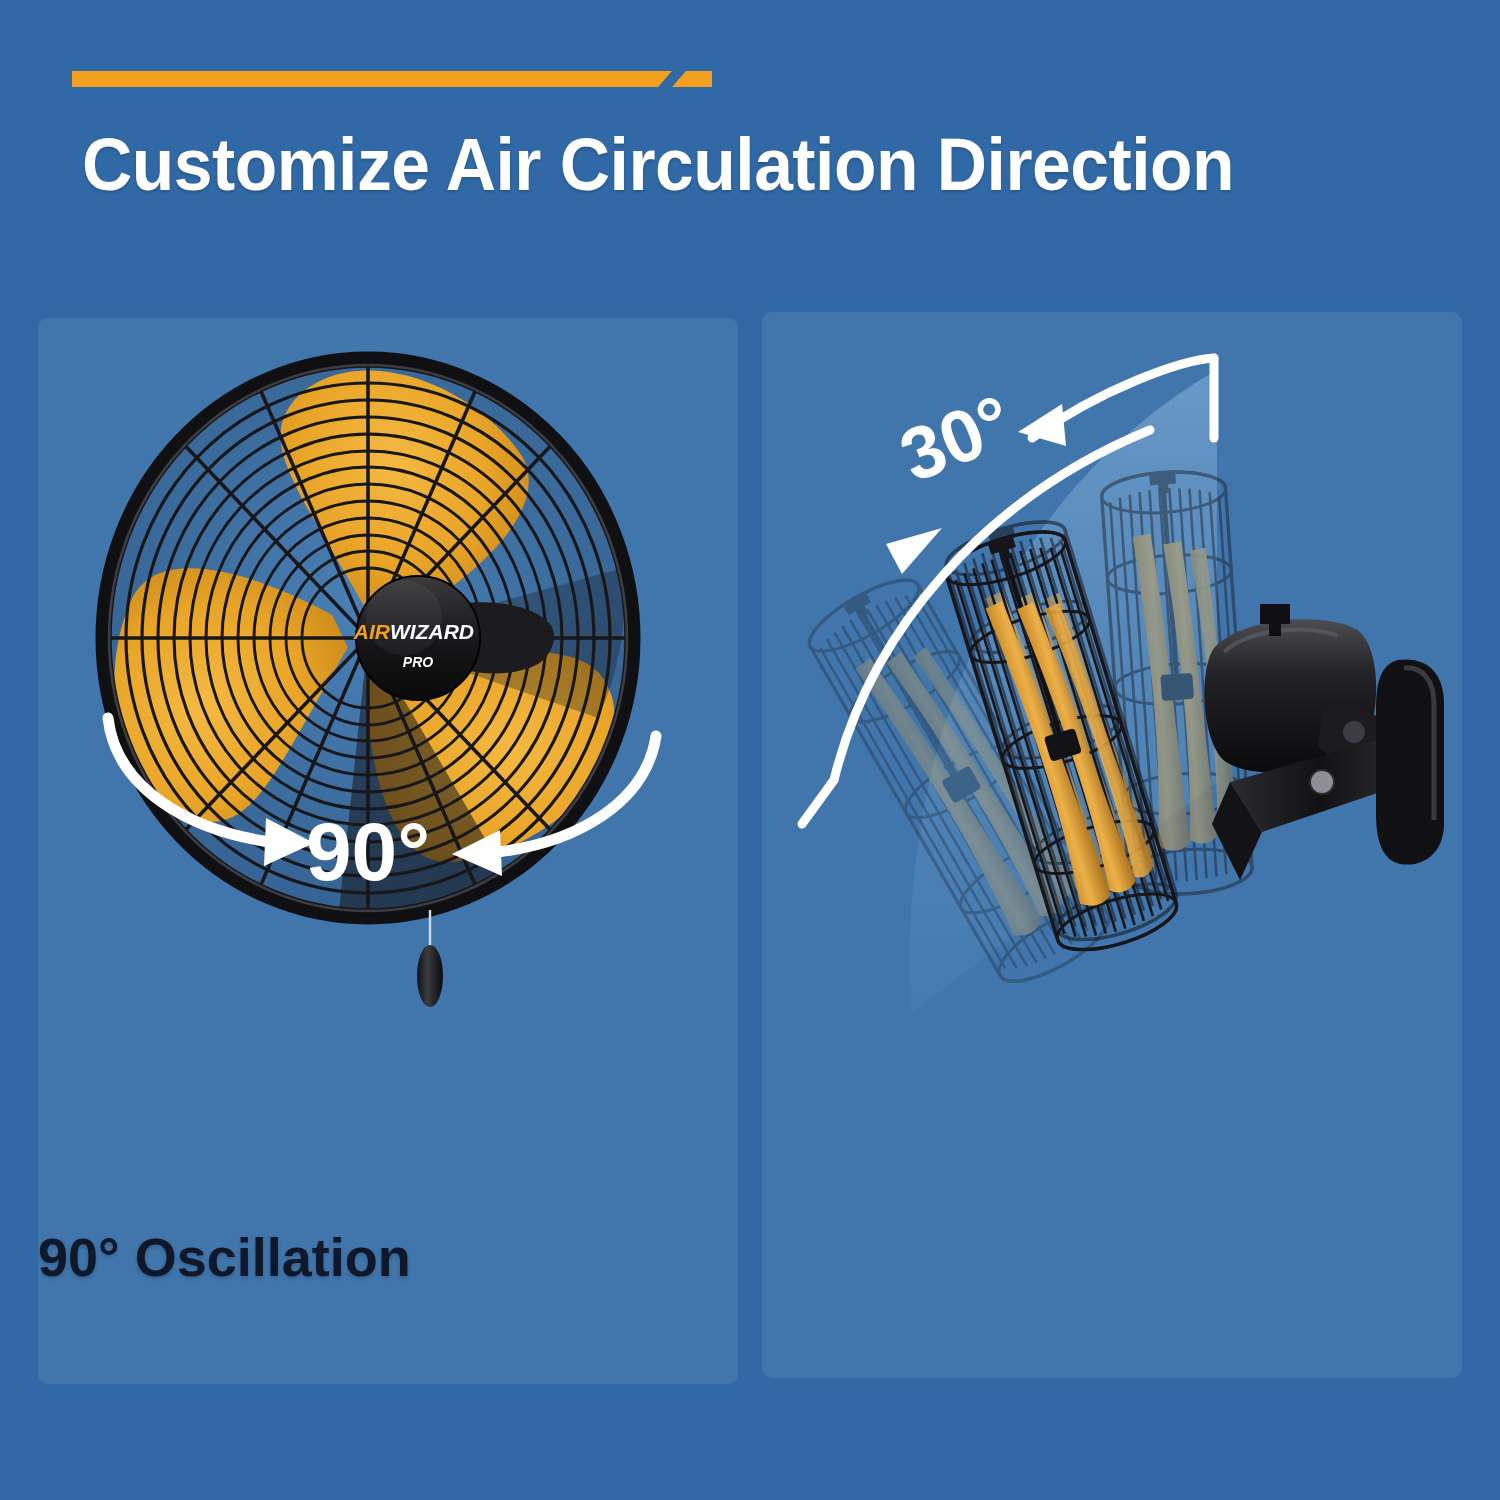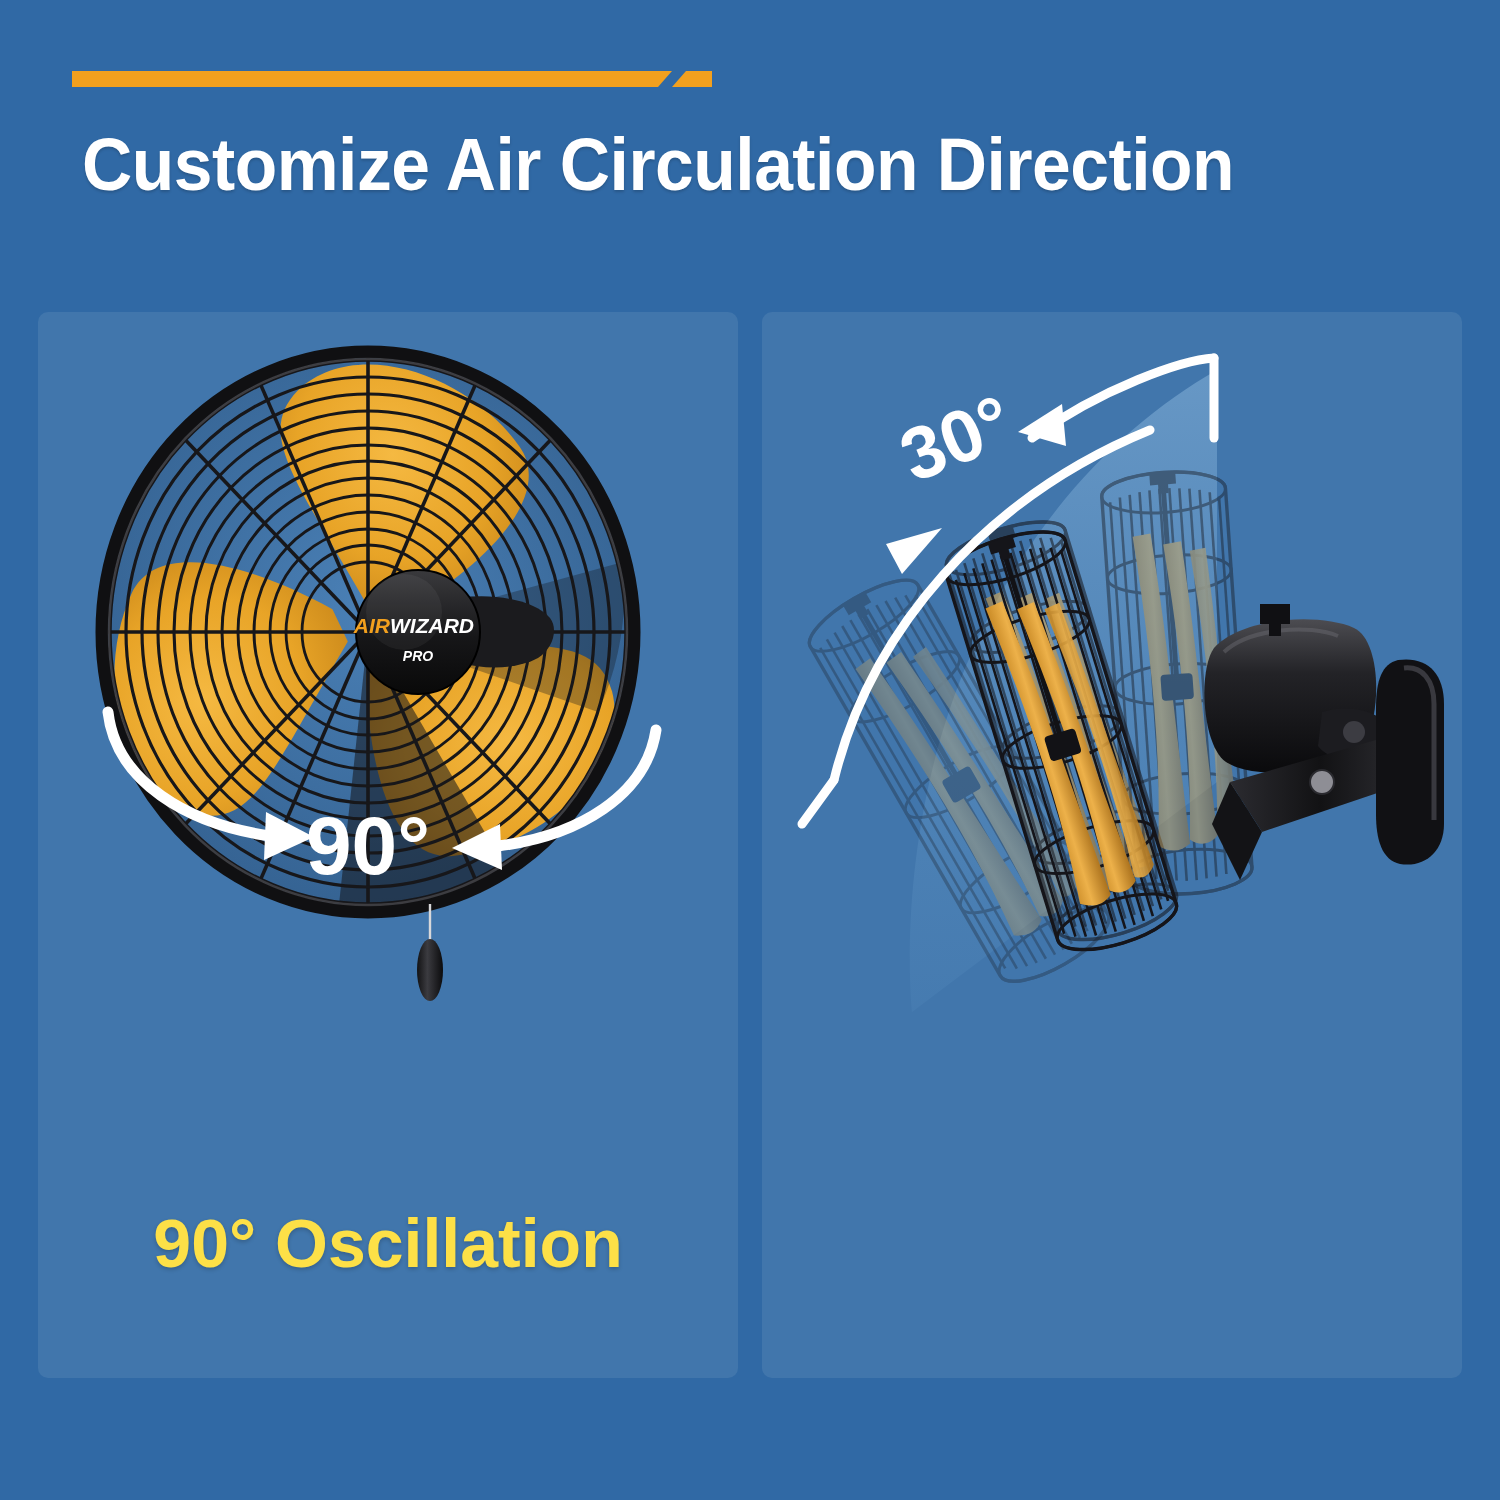--- a/index.html
+++ b/index.html
@@ -31,29 +31,28 @@
 
   
   .panel{
     position:absolute;
     top:312px;
     height:1066px;
     background:#4176ac;
     border-radius:10px;
     overflow:hidden;
   }
-  #panel-oscillation{left:38px;width:700px;}
+  #panel-oscillation{left:38px;width:700px;margin-top:6px;}
   #panel-tilt{left:762px;width:700px;}
 
   .panel-caption{
     position:absolute;
     bottom:96px;left:0;width:100%;
-    text-align:center;
-    color:#fde047;
-    font-size:68px;
+    color:#0f172a;
+    font-size:54px;
     font-weight:bold;
     letter-spacing:0px;
     white-space:nowrap;
     text-shadow:0 2px 4px rgba(0,0,0,.20);
   }
 
   .figure{
     position:absolute;top:0;left:0;width:100%;height:860px;
   }
   .figure svg{display:block;width:100%;height:100%;}

